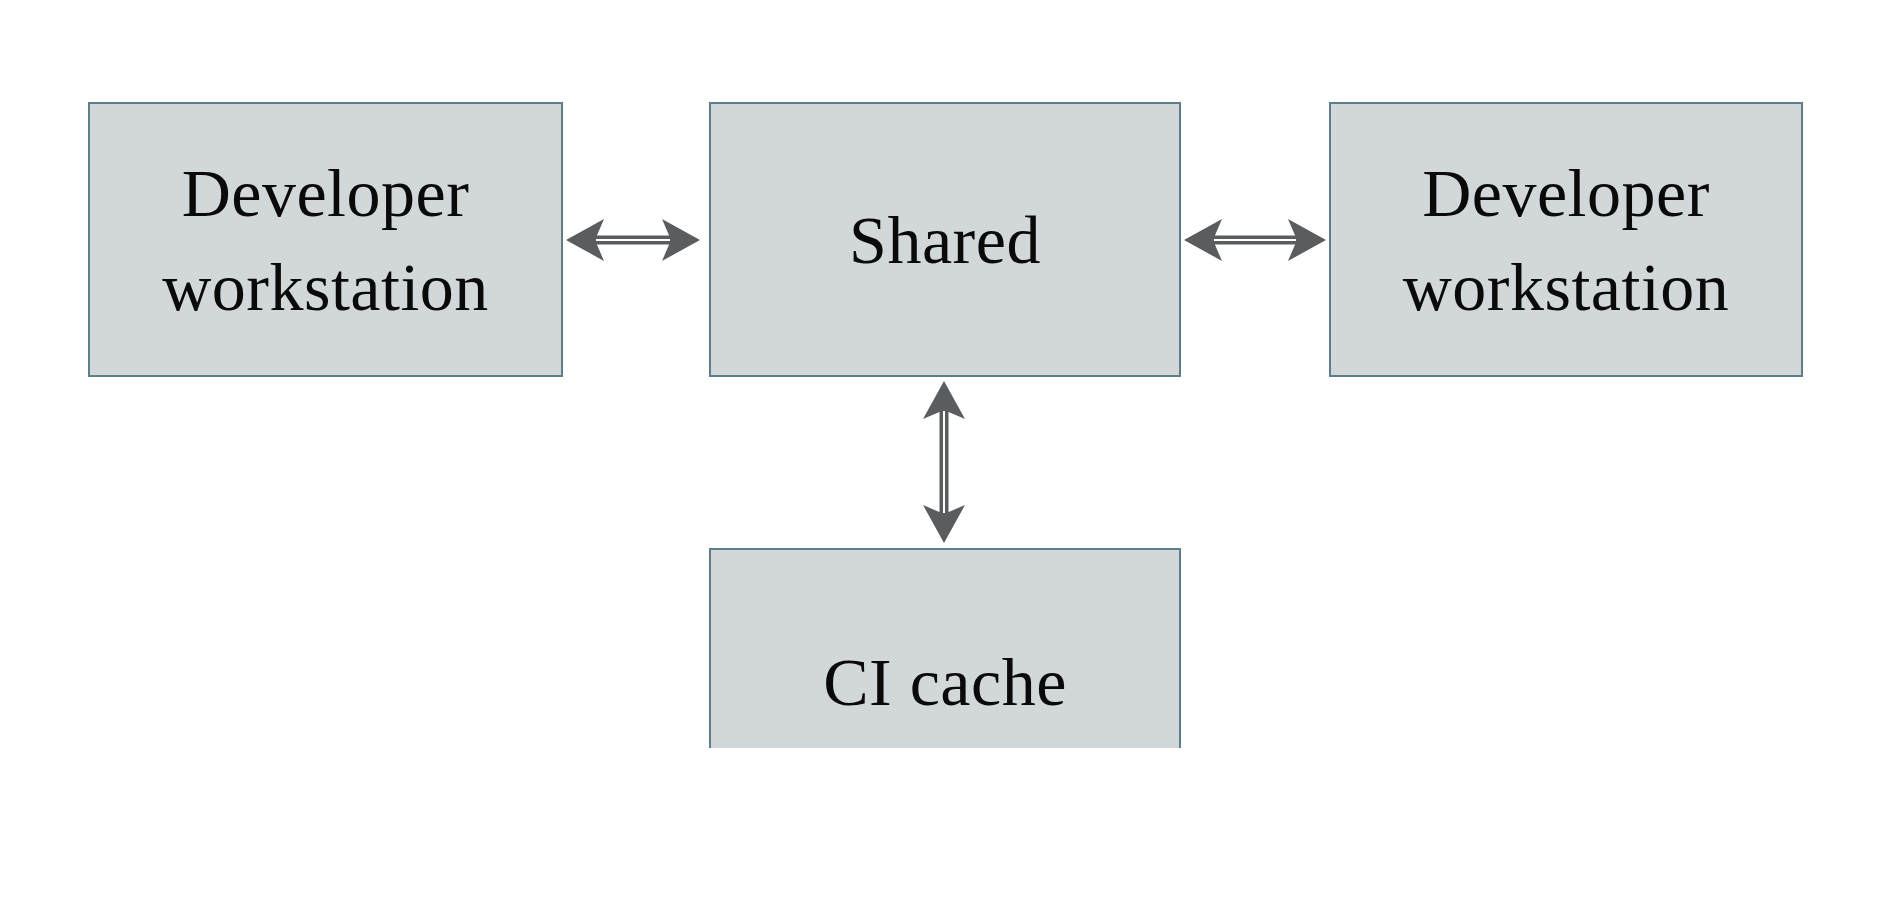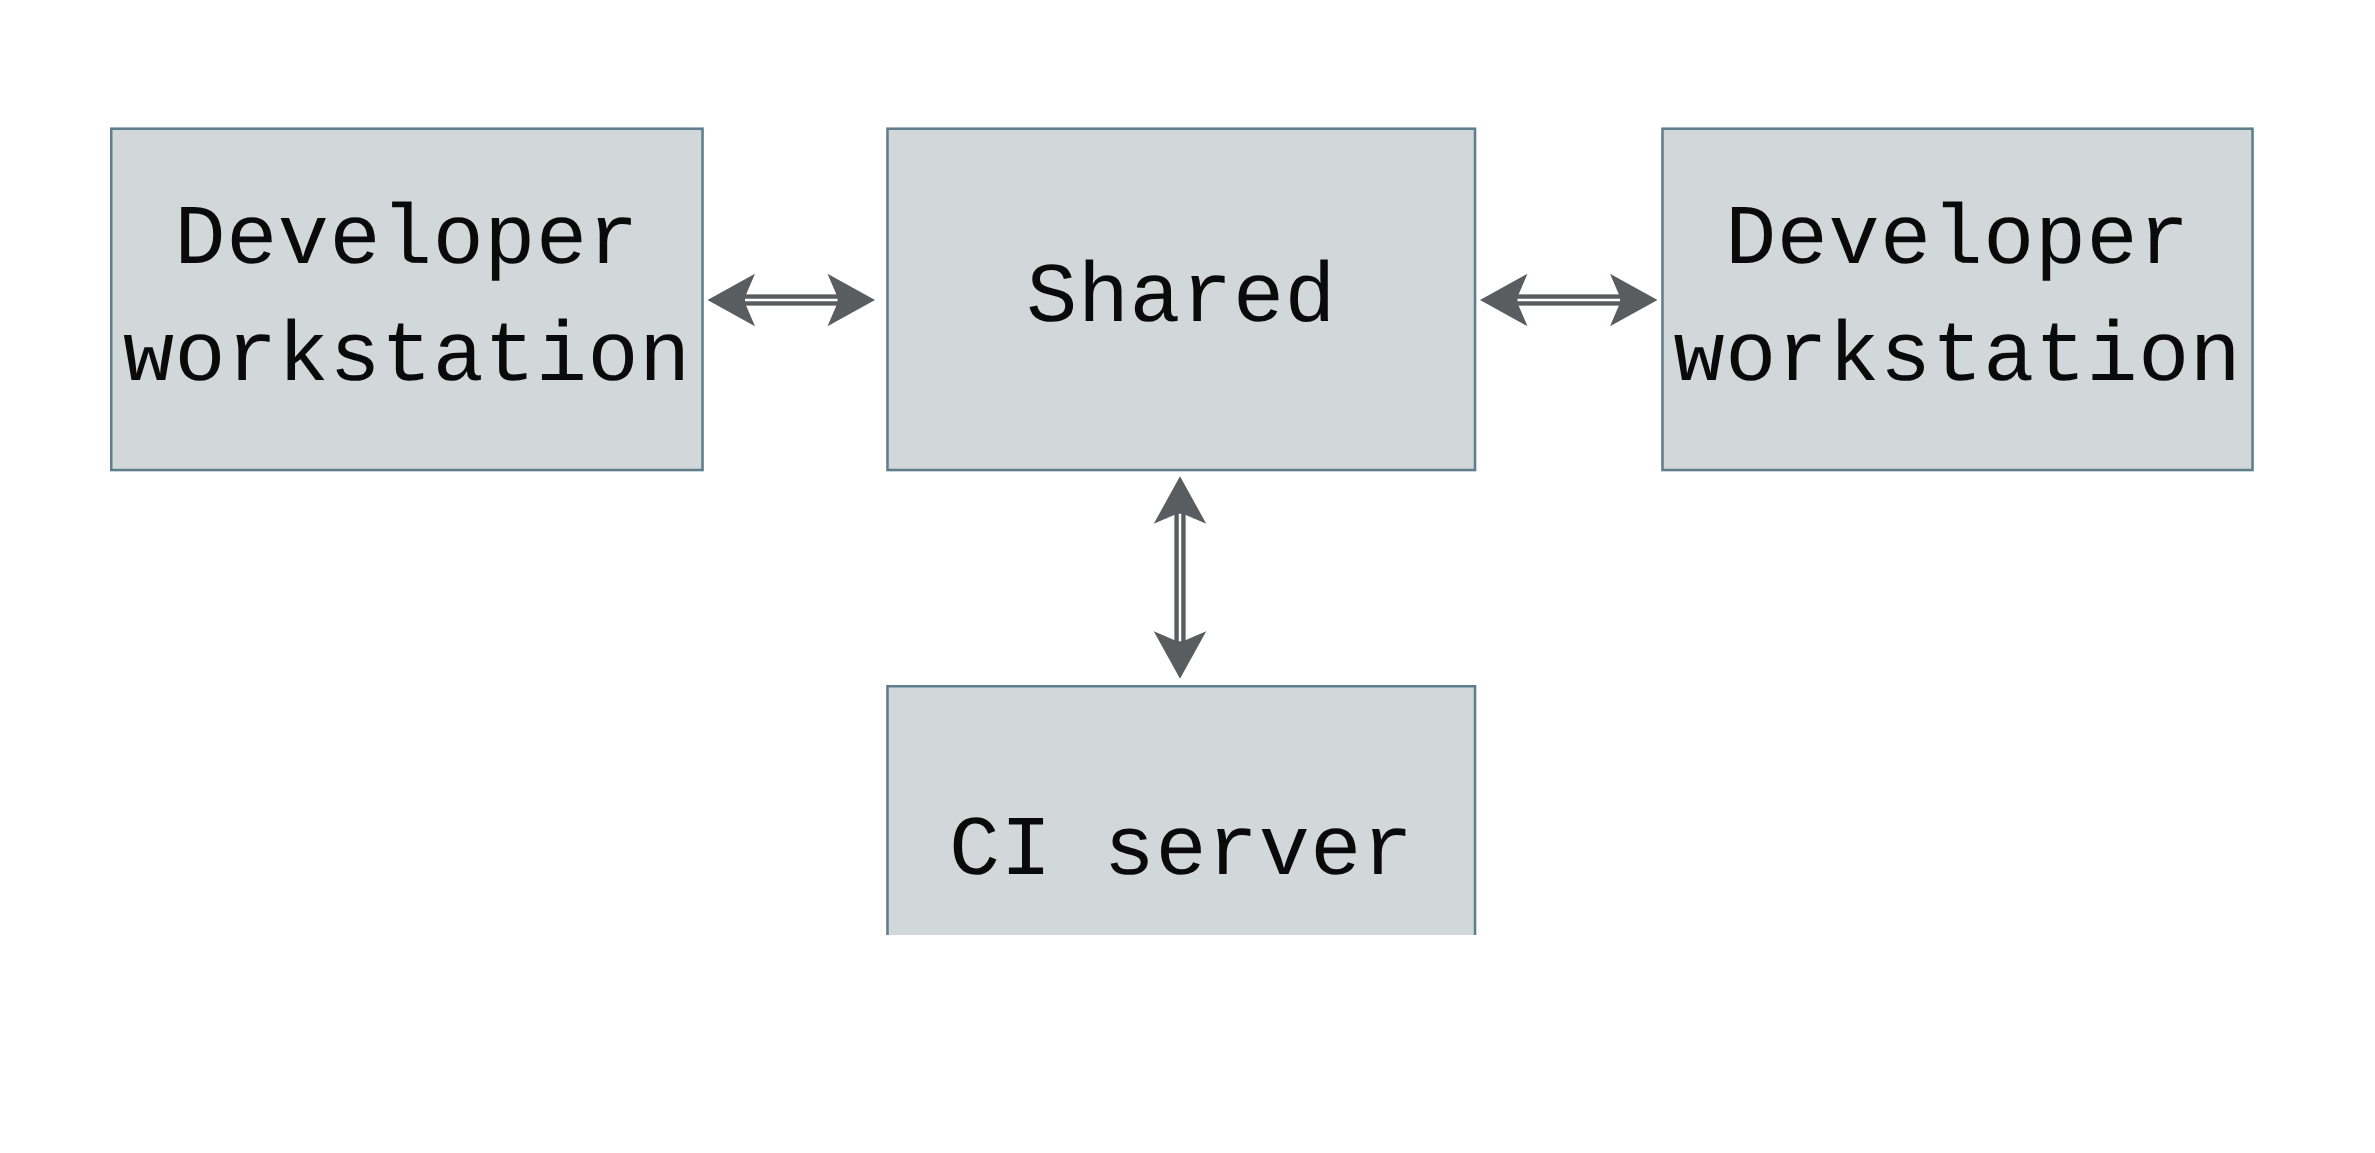--- a/index.html
+++ b/index.html
@@ -9,21 +9,21 @@
     --arrow:#5a5d5f;
     --text:#0a0a0a;
   }
   *{margin:0;padding:0;box-sizing:border-box;}
   html,body{background:var(--bg);}
   .canvas{
     position:relative;
     width:1900px;
     height:748px;
     background:var(--bg);
-    font-family:Liberation Mono, monospace;
+    font-family:Liberation Serif, serif;
     overflow:hidden;
   }
   .node{
     position:absolute;
     background:var(--node-fill);
     border:2.5px solid var(--node-border);
     display:flex;
     flex-direction:column;
     align-items:center;
     justify-content:center;
@@ -58,21 +58,21 @@
   <div class="node node-shared">
     <span>Shared</span>
   </div>
 
   <div class="node node-dev-right">
     <span>Developer</span>
     <span>workstation</span>
   </div>
 
   <div class="node node-ci">
-    <span>CI server</span>
+    <span>CI cache</span>
   </div>
 
   <div class="arrow arrow-left">
     <svg viewBox="0 0 134 60">
       <rect class="shaft" x="24" y="25.5" width="86" height="9"></rect>
       <polygon class="head" points="0,30 38,9 29,30 38,51"></polygon>
       <polygon class="head" points="134,30 96,9 105,30 96,51"></polygon>
       <rect class="stripe" x="30" y="29" width="74" height="2"></rect>
     </svg>
   </div>

